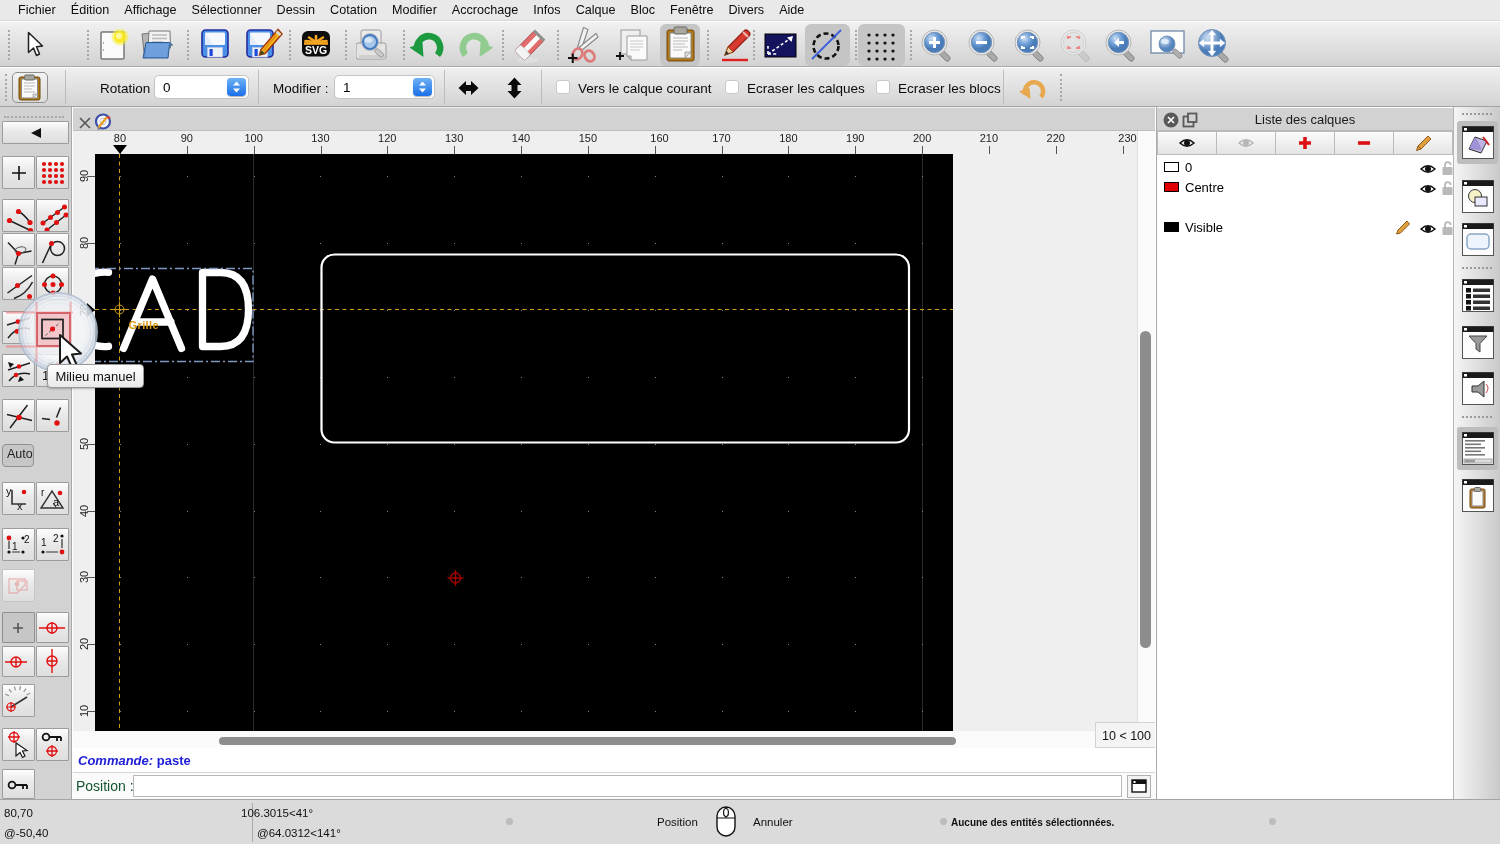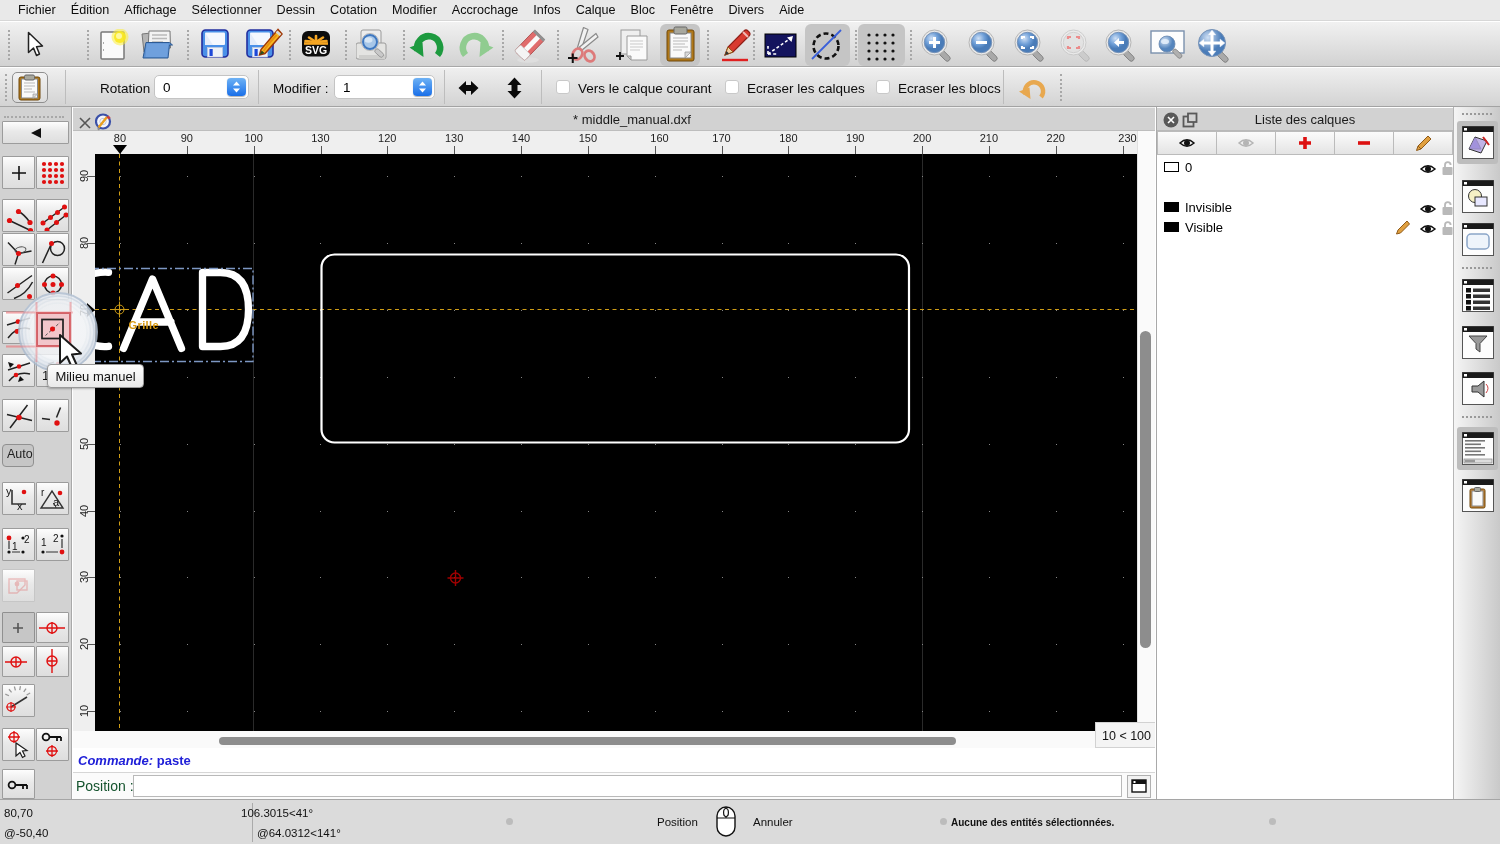--- a/index.html
+++ b/index.html
@@ -10,21 +10,21 @@
 #tb2{position:absolute;left:0;top:68px;width:1500px;height:39px;background:linear-gradient(#efefef,#d3d3d3);border-bottom:1px solid #a3a3a3}
 .vsep{position:absolute;top:4px;width:1px;height:37px;background:#bdbdbd}
 .dsep{position:absolute;width:2px;border-left:2px dotted #a8a8a8}
 .pressed{position:absolute;width:40px;height:42px;top:2px;border-radius:6px;background:#c5c5c5}
 #lefttb{position:absolute;left:0;top:107px;width:72px;height:692px;background:#d2d2d2;border-right:1px solid #a9a9a9}
 .lbtn{position:absolute;width:33px;height:33px;background:linear-gradient(#fdfdfd,#e9e9e9 45%,#dedede);border:1px solid #9c9c9c;border-radius:1px}
 #doc{position:absolute;left:73px;top:107px;width:1082px;height:692px;background:#efefef}
 #doctitle{position:absolute;left:0;top:1px;width:1082px;height:23px;background:#d2d2d2;border-bottom:1px solid #bdbdbd}
 #hruler{position:absolute;left:22px;top:24px;width:1060px;height:23px;background:#efefef}
 #vruler{position:absolute;left:0;top:24px;width:22px;height:601px;background:#efefef}
-#canvas{position:absolute;left:22px;top:47px;width:1042px;height:577px;background:#000;overflow:hidden}
+#canvas{position:absolute;left:22px;top:47px;width:858px;height:577px;background:#000;overflow:hidden}
 .rnum{position:absolute;font-size:11px;color:#1d1d1d}
 .rtick{position:absolute;width:1px;background:#555}
 #panel{position:absolute;left:1156px;top:107px;width:297px;height:692px;background:#fff;border-left:1px solid #a9a9a9}
 #ptitle{position:absolute;left:0;top:1px;width:296px;height:23px;background:#d2d2d2;border-bottom:1px solid #b9b9b9}
 #pbtns{position:absolute;left:0;top:24px;width:296px;height:24px;display:flex}
 .pbtn{flex:1;background:linear-gradient(#fbfbfb,#e4e4e4);border:1px solid #bbb;border-left:none;display:flex;align-items:center;justify-content:center}
 .pbtn:first-child{border-left:1px solid #bbb}
 .lrow{position:absolute;left:0;width:296px;height:20px;font-size:13px;color:#000}
 #dock{position:absolute;left:1453px;top:107px;width:47px;height:692px;background:linear-gradient(90deg,#f5f5f5,#c9c9c9);border-left:1px solid #b5b5b5}
 #status{position:absolute;left:0;top:799px;width:1500px;height:45px;background:#dbdbdb;border-top:1px solid #a5a5a5;font-size:11.5px;color:#111}
@@ -577,21 +577,20 @@
     <svg class="abs" style="left:5px;top:9px" width="14" height="14" viewBox="0 0 14 14">
       <path d="M2 2 L12 12 M12 2 L2 12" stroke="#555" stroke-width="1.6"></path>
     </svg>
     <svg class="abs" style="left:22px;top:6px" width="17" height="19" viewBox="0 0 17 19">
       <circle cx="8" cy="8.5" r="7" fill="#f4f6fa" stroke="#3a50a8" stroke-width="2.2"></circle>
       <circle cx="8" cy="8.5" r="3.2" fill="none" stroke="#c0c8dd" stroke-width="1"></circle>
       <path d="M3.5 14.5 L12 4" stroke="#e8a020" stroke-width="2.4"></path>
       <path d="M12.5 3.5 l2.2 2.2" stroke="#d04040" stroke-width="2.6"></path>
       <path d="M2.6 15.4 l1.8 1.4" stroke="#888" stroke-width="1.5"></path>
     </svg>
-    <div class="abs" style="left:0;top:5px;width:1118px;text-align:center;font-size:13px;color:#1a1a1a">* middle_manual.dxf</div>
     <div id="hruler">
       <div class="rnum" style="left:10.900000000000006px;top:1px;width:28px;text-align:center">80</div>
       <div class="rtick" style="left:24.9px;top:15px;height:8px"></div>
       <div class="rnum" style="left:77.75px;top:1px;width:28px;text-align:center">90</div>
       <div class="rtick" style="left:91.8px;top:15px;height:8px"></div>
       <div class="rnum" style="left:144.6px;top:1px;width:28px;text-align:center">100</div>
       <div class="rtick" style="left:158.6px;top:15px;height:8px"></div>
       <div class="rnum" style="left:211.45000000000002px;top:1px;width:28px;text-align:center">130</div>
       <div class="rtick" style="left:225.5px;top:15px;height:8px"></div>
       <div class="rnum" style="left:278.29999999999995px;top:1px;width:28px;text-align:center">120</div>
@@ -894,23 +893,23 @@
       <span class="abs" style="left:28px;top:2px">0</span>
       <svg class="abs" style="left:262px;top:3px" width="18" height="15">
         <path d="M2 8 Q9 1.5 16 8 Q9 14.5 2 8 Z" fill="none" stroke="#111" stroke-width="1.5"></path>
         <circle cx="9" cy="8" r="3" fill="#111"></circle>
       </svg>
       <svg class="abs" style="left:284px;top:2px" width="13" height="16">
         <rect x="1.5" y="7" width="10" height="8" rx="1" fill="#b9b9b9"></rect>
         <path d="M4 7 V5 a2.8 2.8 0 0 1 5.6 0" fill="none" stroke="#b9b9b9" stroke-width="1.8"></path>
       </svg>
     </div>
-    <div class="lrow" style="top:91px">
-      <span class="abs" style="left:7px;top:4px;width:15px;height:10px;background:#000;border:1px solid #000"></span>
-      <span class="abs" style="left:28px;top:2px">Invisible</span>
+    <div class="lrow" style="top:71px">
+      <span class="abs" style="left:7px;top:4px;width:15px;height:10px;background:#e00000;border:1px solid #000"></span>
+      <span class="abs" style="left:28px;top:2px">Centre</span>
       <svg class="abs" style="left:262px;top:3px" width="18" height="15">
         <path d="M2 8 Q9 1.5 16 8 Q9 14.5 2 8 Z" fill="none" stroke="#111" stroke-width="1.5"></path>
         <circle cx="9" cy="8" r="3" fill="#111"></circle>
       </svg>
       <svg class="abs" style="left:284px;top:2px" width="13" height="16">
         <rect x="1.5" y="7" width="10" height="8" rx="1" fill="#b9b9b9"></rect>
         <path d="M4 7 V5 a2.8 2.8 0 0 1 5.6 0" fill="none" stroke="#b9b9b9" stroke-width="1.8"></path>
       </svg>
     </div>
     <div class="lrow" style="top:111px">

